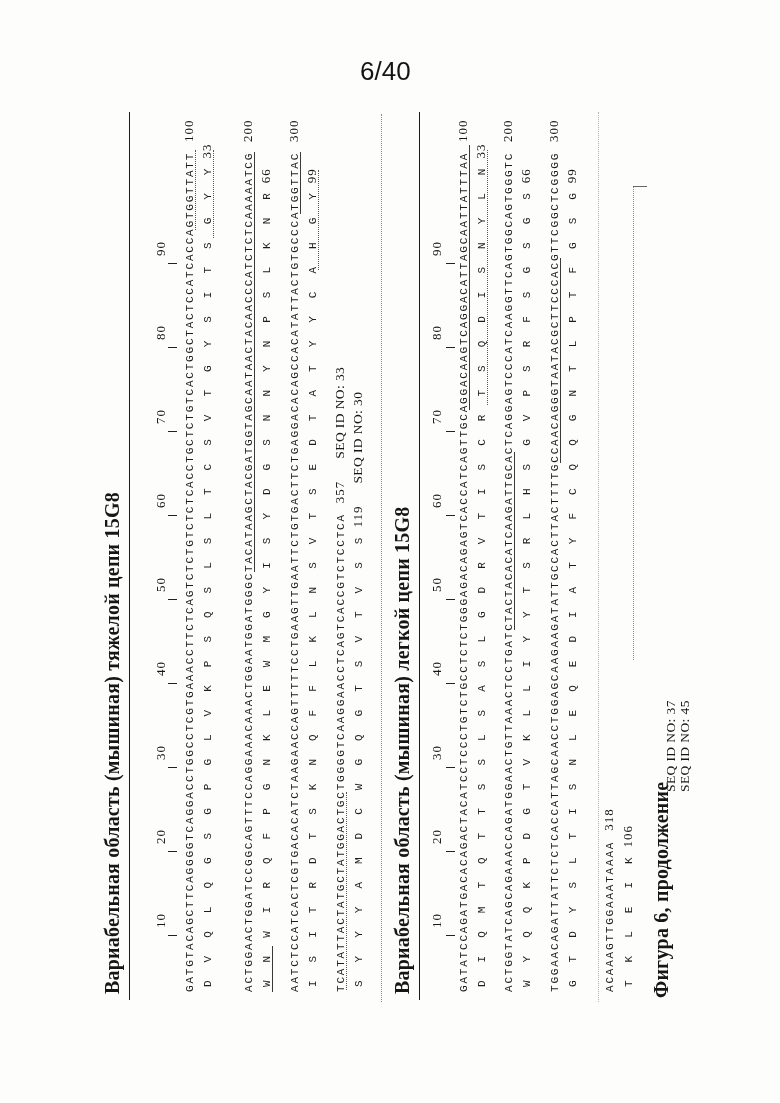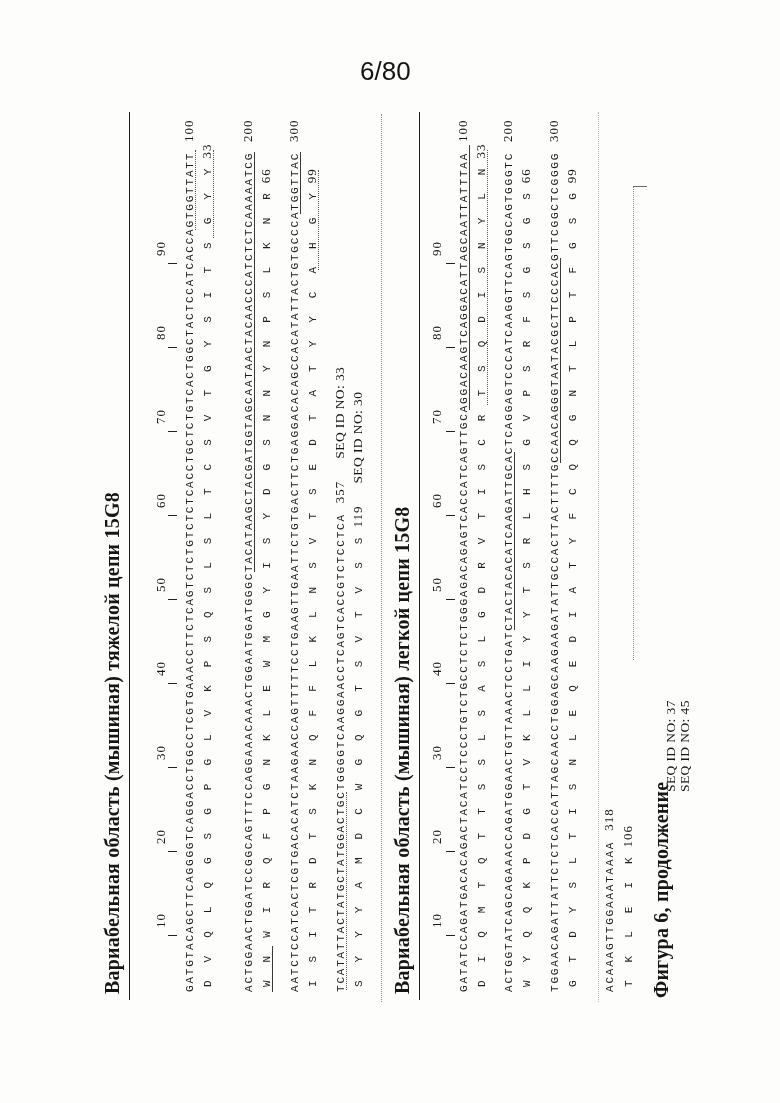--- a/index.html
+++ b/index.html
@@ -23,21 +23,21 @@
   .ul.dot{border-left-style:dotted;border-left-color:#555;}
   .sep{position:absolute;width:0;border-left:1px dotted #8a8a8a;}
   .sep.faint{border-left-color:#b5b5b5;}
   .htick{position:absolute;height:1.2px;background:#666;}
 </style>
 </head>
 <body>
 
 <div id="page">
 
-  <div class="pagenum">6/80</div>
+  <div class="pagenum">6/40</div>
 
   <div class="v title" style="left:101px;top:994px">Вариабельная область (мышиная) тяжелой цепи 15G8</div>
   <div class="rule" style="left:129px"></div>
 
   <div class="v rnum" style="left:154px;top:928px">10</div>
   <div class="v rnum" style="left:154px;top:844px">20</div>
   <div class="v rnum" style="left:154px;top:760px">30</div>
   <div class="v rnum" style="left:154px;top:676px">40</div>
   <div class="v rnum" style="left:154px;top:592px">50</div>
   <div class="v rnum" style="left:154px;top:508px">60</div>

